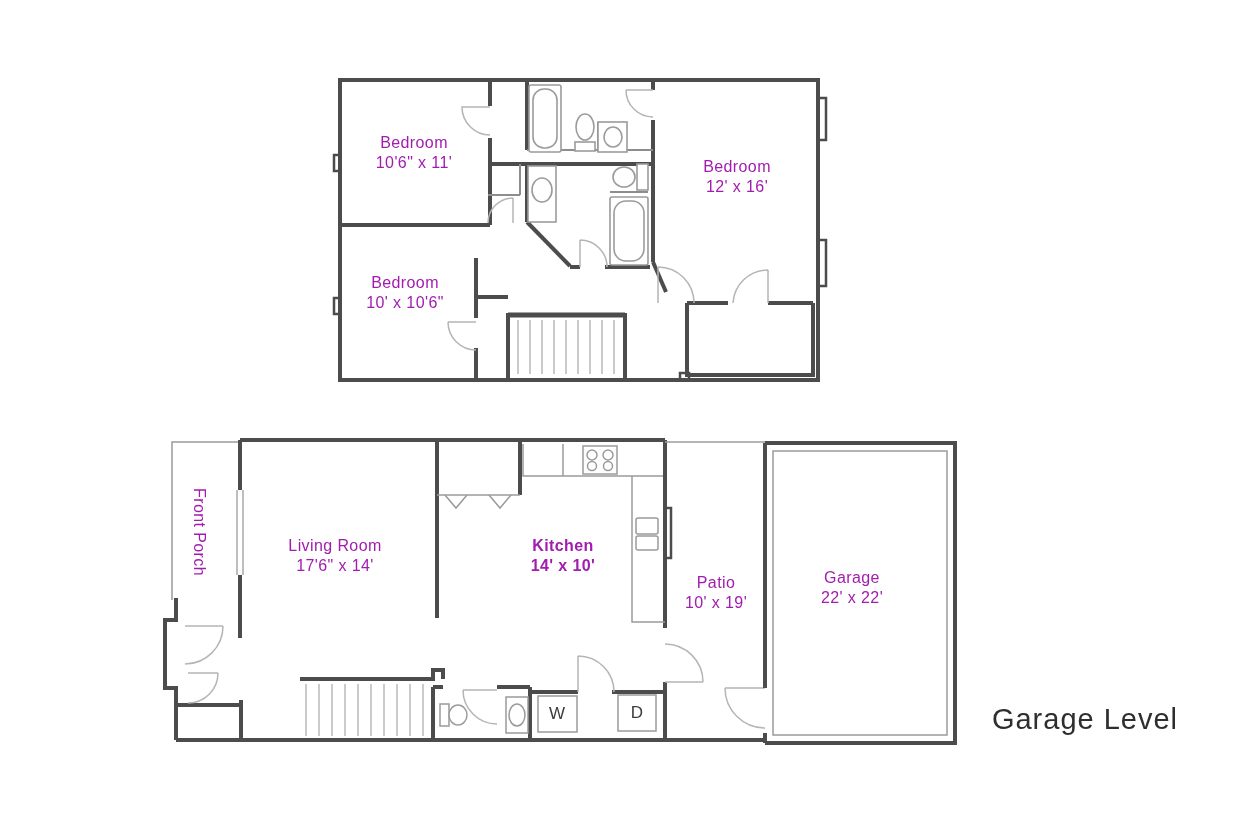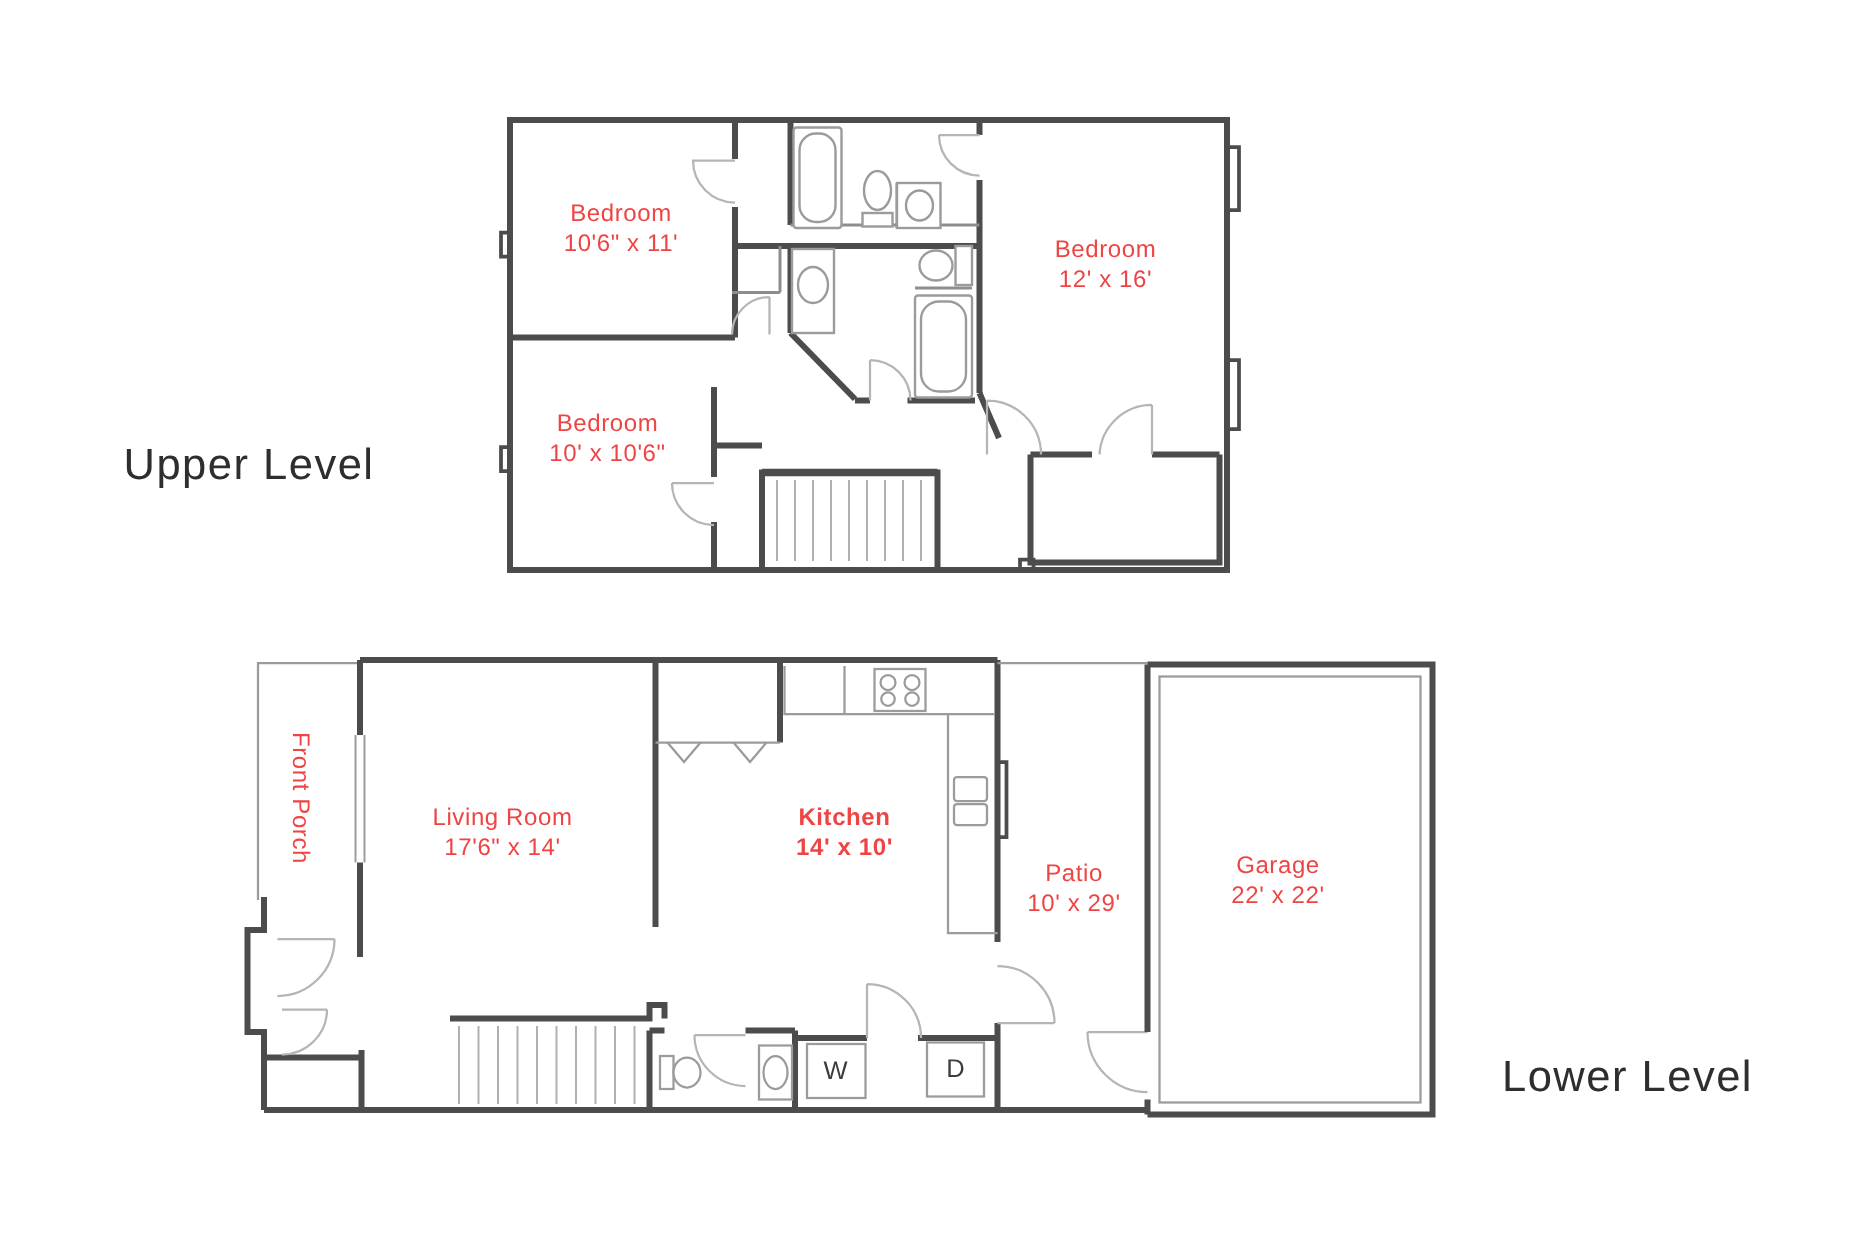--- a/index.html
+++ b/index.html
@@ -3,21 +3,21 @@
 <meta charset="utf-8">
 <style>
   html,body{margin:0;padding:0;background:#ffffff;}
   .canvas{
     position:relative;width:1240px;height:827px;background:#ffffff;overflow:hidden;
     font-family:"Liberation Sans", sans-serif;
   }
   svg.plan{position:absolute;left:0;top:0;}
   .lbl{
     position:absolute;transform:translate(-50%,-50%);
-    text-align:center;color:#ef4444;font-size:16px;line-height:20px;
+    text-align:center;color:#a21caf;font-size:16px;line-height:20px;
     letter-spacing:0.4px;white-space:nowrap;
   }
   .lbl .dim{display:block;}
   .lbl .nm{display:block;}
   .level-title{
     position:absolute;transform:translate(-50%,-50%);
     color:#2e2e2e;font-size:29px;letter-spacing:1px;white-space:nowrap;
   }
   .vertical{
     writing-mode:vertical-rl;
@@ -214,21 +214,20 @@
         <path d="M765,443 H955 V743 H765"></path>
         <path d="M765,443 V688"></path>
         <path d="M765,733 V743"></path>
       </g>
       <g fill="none" stroke="#9b9b9b" stroke-width="1.5">
         <rect x="773" y="451" width="174" height="284"></rect>
       </g>
     </g>
   </svg>
 
-  <div class="level-title" style="left:166px;top:311px;">Upper Level</div>
 
   <div class="lbl" style="left:414px;top:153px;">
     <span class="nm">Bedroom</span>
     <span class="dim">10'6" x 11'</span>
   </div>
 
   <div class="lbl" style="left:737px;top:177px;">
     <span class="nm">Bedroom</span>
     <span class="dim">12' x 16'</span>
   </div>
@@ -247,27 +246,27 @@
     <span class="dim">17'6" x 14'</span>
   </div>
 
   <div class="lbl" style="left:563px;top:556px;font-weight:bold;">
     <span class="nm">Kitchen</span>
     <span class="dim">14' x 10'</span>
   </div>
 
   <div class="lbl" style="left:716px;top:593px;text-align:center;">
     <span class="nm">Patio</span>
-    <span class="dim">10' x 29'</span>
+    <span class="dim">10' x 19'</span>
   </div>
 
   <div class="lbl" style="left:852px;top:588px;">
     <span class="nm">Garage</span>
     <span class="dim">22' x 22'</span>
   </div>
 
   <div class="appliance-letter" style="left:557px;top:714px;">W</div>
 
   <div class="appliance-letter" style="left:637px;top:713px;">D</div>
 
-  <div class="level-title" style="left:1085px;top:719px;">Lower Level</div>
+  <div class="level-title" style="left:1085px;top:719px;">Garage Level</div>
 
 </div>
 
 </body></html>

